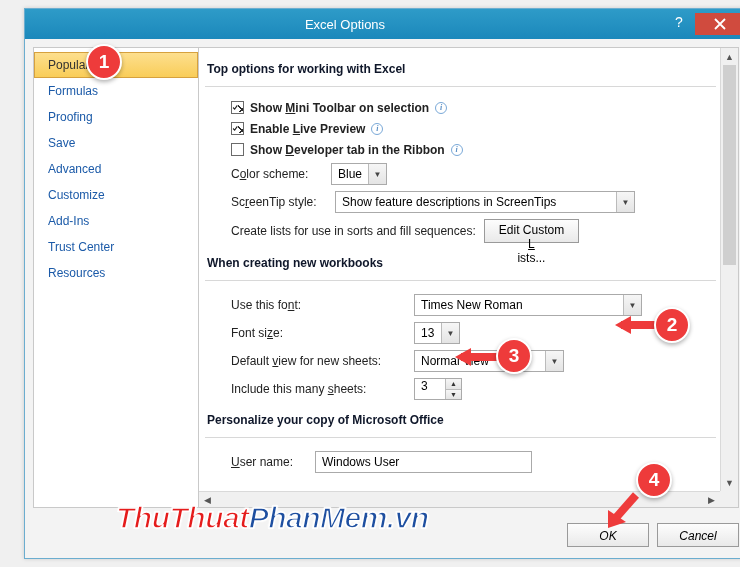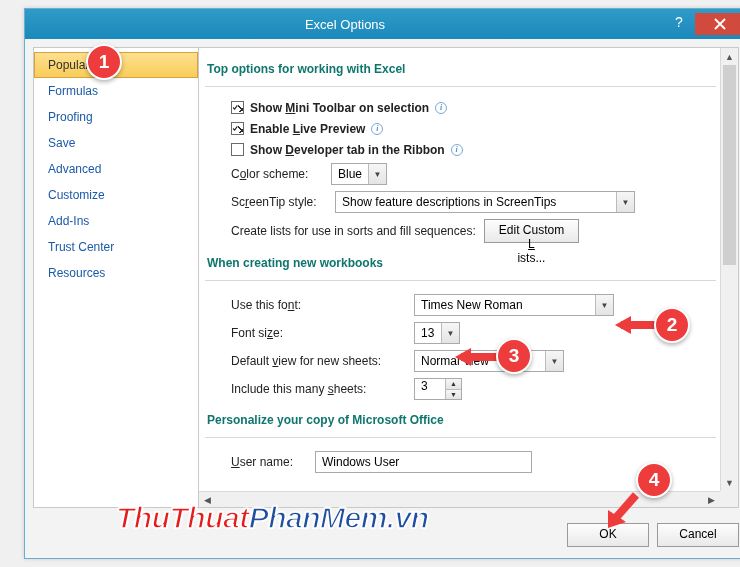--- a/index.html
+++ b/index.html
@@ -123,21 +123,21 @@
     background:#f0f0f0;
     position:absolute;
   }
   .scrollbar-h .arrow.right { right:0; }
   .corner {
     position:absolute; right:0; bottom:0; width:18px; height:16px;
     background:#f0f0f0;
   }
 
   .section-header {
-    color:#0f766e;
+    color:#0f172a;
     font-weight:600;
     font-size:12px;
     padding:10px 4px 10px 2px;
     border-bottom:1px solid #d8d8d8;
     margin-bottom:10px;
   }
   .form-row {
     display:flex;
     align-items:center;
     gap:8px;
@@ -223,21 +223,21 @@
   }
   .footer {
     position:absolute;
     left:8px; right:8px; bottom:8px;
     height:30px;
     display:flex;
     justify-content:flex-end;
     gap:8px;
     align-items:center;
   }
-  .footer .btn { min-width:82px; justify-content:flex-start; }
+  .footer .btn { min-width:82px; justify-content:flex-end;font-style:italic; }
 
   
   .annot-badge {
     position:absolute;
     width:36px;height:36px;border-radius:50%;
     background:#ee3b3b;
     border:2px solid #fff;
     color:#fff;
     font-weight:700;
     font-size:19px;
@@ -341,21 +341,21 @@
               <span>Edit Custom </span>
                 <span class="u">L</span>
                 <span>ists...</span>
             </div>
           </div>
 
           <div class="section-header">When creating new workbooks</div>
 
           <div class="form-row" style="padding-left:26px;">
             <label style="width:175px"><span>Use this fo</span><span class="u">n</span><span>t:</span></label>
-            <div class="combo" style="width:200px">
+            <div class="combo" style="width:228px">
               <span class="val" style="flex:1">Times New Roman</span>
               <span class="arrow">▼</span>
             </div>
           </div>
 
           <div class="form-row" style="padding-left:26px;">
             <label style="width:175px"><span>Font si</span><span class="u">z</span><span>e:</span></label>
             <div class="combo">
               <span class="val">13</span>
               <span class="arrow">▼</span>

